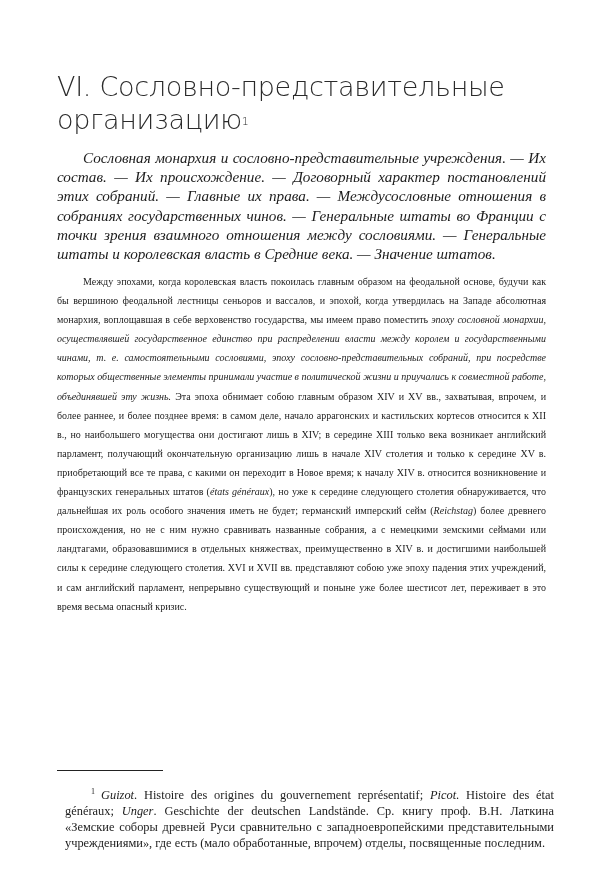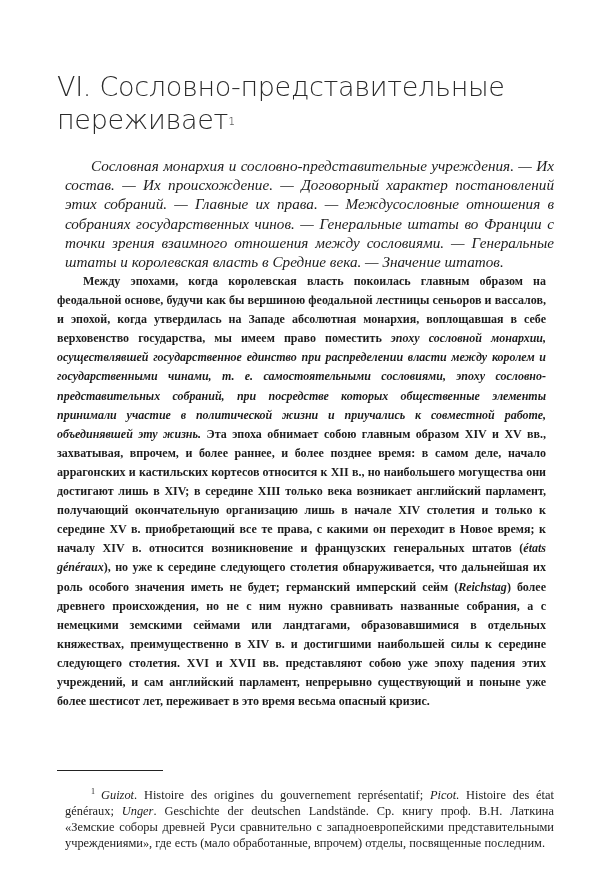--- a/index.html
+++ b/index.html
@@ -8,46 +8,45 @@
   .chapter-title {
     position: absolute; left: 0; top: 70px; width: 489px;
     font-family: "DejaVu Sans", sans-serif; font-weight: 300;
     font-size: 27px; line-height: 33px; letter-spacing: -0.3px;
     color: #2a2a2a; margin: 0;
   }
   .chapter-title sup { font-size: 11px; vertical-align: top; position: relative; top: 2px; }
   .summary {
     position: absolute; left: 0; top: 148px; width: 489px;
     font-family: "Liberation Serif", serif; font-style: italic;
-    font-size: 15.2px; line-height: 19.2px; text-align: justify; margin: 8px;
+    font-size: 15.2px; line-height: 19.2px; text-align: justify; margin: 0;
     text-indent: 26px; hyphens: manual;
   }
   .body-text {
     position: absolute; left: 0; top: 272px; width: 489px;
     font-family: "Liberation Serif", serif;
-    font-size: 12px; line-height: 19.1px; text-align: justify; margin: 0;
+    font-size: 10px; line-height: 19.1px; text-align: justify; margin: 0;
     text-indent: 26px;
-    font-weight: bold;
   }
   .body-text i { font-style: italic; }
   .fn-rule { position: absolute; left: 0; top: 770px; width: 106px; height: 1px; background: #222; }
   .footnote {
     position: absolute; left: 0; top: 776px; width: 489px;
     font-family: "Liberation Serif", serif;
     font-size: 12.4px; line-height: 16px; text-align: justify; margin: 8px;
     text-indent: 26px;
   }
   .footnote sup { font-size: 8px; margin-right: 6px; }
   .footnote i { font-style: italic; }
 </style>
 </head>
 <body>
 
 <div class="page">
-  <h1 class="chapter-title"><span>VI. Сословно-представительные переживает</span><sup>1</sup></h1>
+  <h1 class="chapter-title"><span>VI. Сословно-представительные организацию</span><sup>1</sup></h1>
 
   <p class="summary">Сословная монархия и сословно-представительные учреждения. — Их состав. — Их происхождение. — Договорный характер постановлений этих собраний. — Главные их права. — Междусословные отношения в собраниях государственных чинов. — Генеральные штаты во Франции с точки зрения взаимного отношения между сословиями. — Генеральные штаты и королевская власть в Средние века. — Значение штатов.</p>
 
   <p class="body-text"><span>Между эпохами, когда королевская власть покоилась главным образом на феодальной основе, будучи как бы вершиною феодальной лестницы сеньоров и вассалов, и эпохой, когда утвердилась на Западе абсолютная монархия, воплощавшая в себе верховенство государства, мы имеем право поместить </span><i>эпоху сословной монархии, осуществлявшей государственное единство при распределении власти между королем и государственными чинами, т. е. самостоятельными сословиями, эпоху сословно-представительных собраний, при посредстве которых общественные элементы принимали участие в политической жизни и приучались к совместной работе, объединявшей эту жизнь.</i><span> Эта эпоха обнимает собою главным образом XIV и XV вв., захватывая, впрочем, и более раннее, и более позднее время: в самом деле, начало аррагонских и кастильских кортесов относится к XII в., но наибольшего могущества они достигают лишь в XIV; в середине XIII только века возникает английский парламент, получающий окончательную организацию лишь в начале XIV столетия и только к середине XV в. приобретающий все те права, с какими он переходит в Новое время; к началу XIV в. относится возникновение и французских генеральных штатов (</span><i>états généraux</i><span>), но уже к середине следующего столетия обнаруживается, что дальнейшая их роль особого значения иметь не будет; германский имперский сейм (</span><i>Reichstag</i><span>) более древнего происхождения, но не с ним нужно сравнивать названные собрания, а с немецкими земскими сеймами или ландтагами, образовавшимися в отдельных княжествах, преимущественно в XIV в. и достигшими наибольшей силы к середине следующего столетия. XVI и XVII вв. представляют собою уже эпоху падения этих учреждений, и сам английский парламент, непрерывно существующий и поныне уже более шестисот лет, переживает в это время весьма опасный кризис.</span></p>
 
   <div class="fn-rule"></div>
 
   <p class="footnote"><sup>1</sup><i>Guizot</i><span>. Histoire des origines du gouvernement représentatif; </span><i>Picot</i><span>. Histoire des état généraux; </span><i>Unger</i><span>. Geschichte der deutschen Landstände. Ср. книгу проф. В.Н. Латкина «Земские соборы древней Руси сравнительно с западноевропейскими представительными учреждениями», где есть (мало обработанные, впрочем) отделы, посвященные последним.</span></p>
 </div>
 

